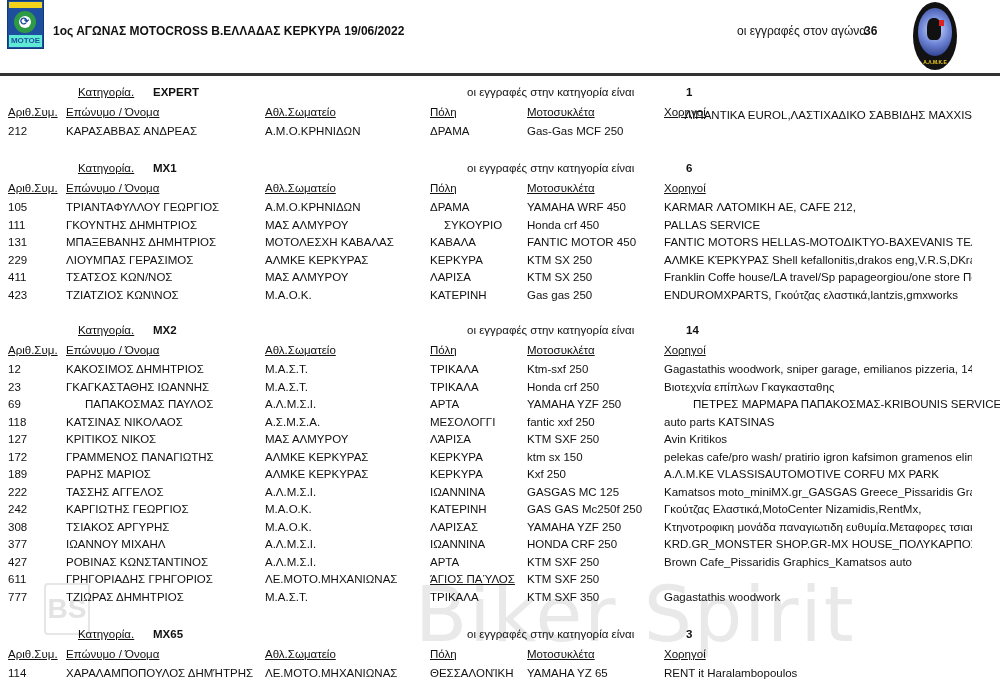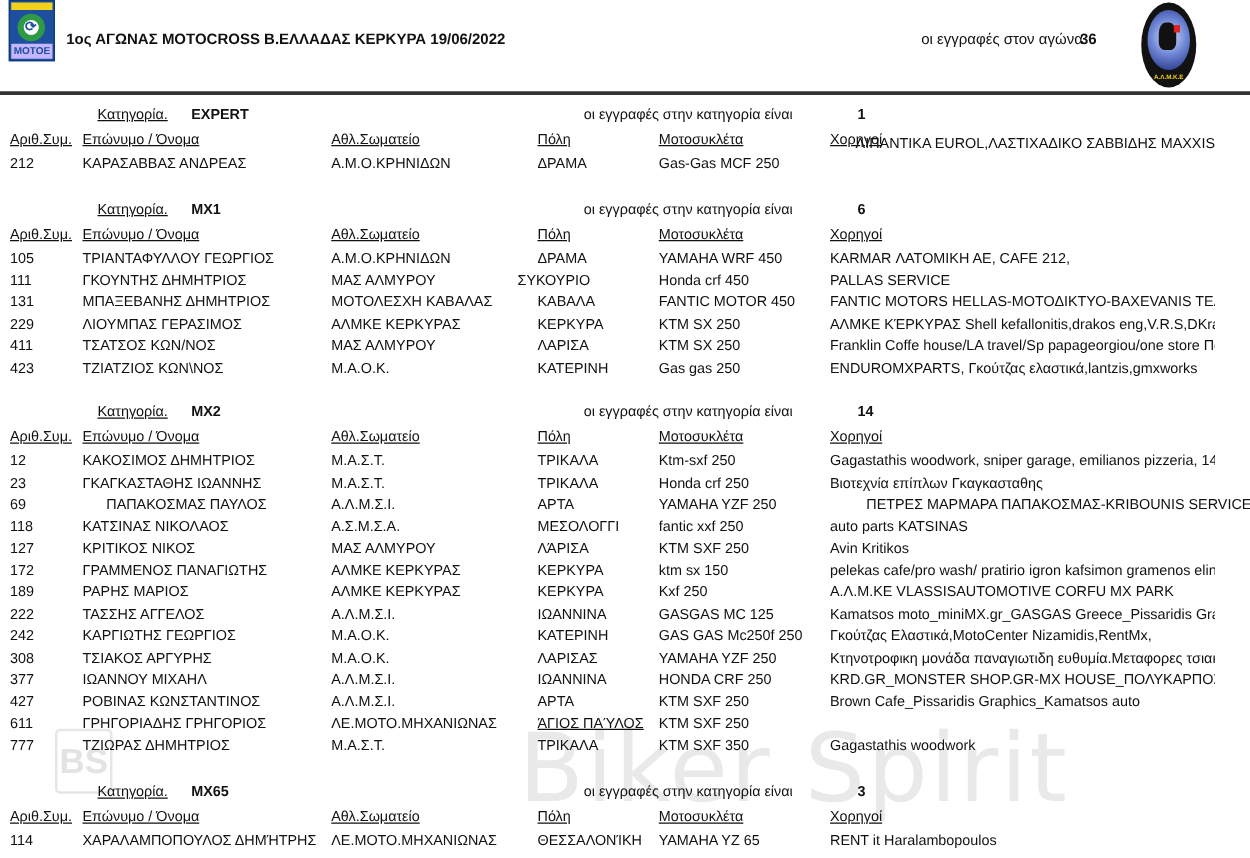--- a/index.html
+++ b/index.html
@@ -14,21 +14,21 @@
 
     
     .logo-left {
       position: absolute; left: 7px; top: 0; width: 35px; height: 47px;
       background: #1d4f9e; border: 1px solid #0e3a7a;
     }
     .logo-left .top-band { position: absolute; left: 1px; right: 1px; top: 1px; height: 6px; background: #f2d21a; }
     .logo-left .circle { position: absolute; left: 6px; top: 10px; width: 22px; height: 22px; border-radius: 50%; background: #2f9a45; }
     .logo-left .inner { position: absolute; left: 11px; top: 15px; width: 12px; height: 12px; border-radius: 50%; background: #ffffff; }
     .logo-left .arrow { position: absolute; left: 12px; top: 14px; font-size: 11px; color: #1d4f9e; font-weight: bold; }
-    .logo-left .bottom-band { position: absolute; left: 1px; right: 1px; bottom: 1px; height: 12px; background: #c4b5fd; font-size: 8px; font-weight: bold; color: #1d4f9e; text-align: center; line-height: 12px; }
+    .logo-left .bottom-band { position: absolute; left: 1px; right: 1px; bottom: 1px; height: 12px; background: #5eead4; font-size: 8px; font-weight: bold; color: #1d4f9e; text-align: center; line-height: 12px; }
 
     .logo-right {
       position: absolute; left: 913px; top: 2px; width: 44px; height: 68px;
       border-radius: 50%; background: #121212;
     }
     .logo-right .ring { position: absolute; left: 5px; top: 6px; width: 34px; height: 48px; border-radius: 50%;
       background: radial-gradient(circle at 50% 45%, #d9e4ff 0%, #6f86d6 45%, #1d2a7a 100%); }
     .logo-right .rider { position: absolute; left: 14px; top: 16px; width: 14px; height: 22px; background: #111; border-radius: 40% 40% 30% 30%; }
     .logo-right .flag { position: absolute; left: 26px; top: 18px; width: 5px; height: 6px; background: #d22; }
     .logo-right .caption { position: absolute; left: 0; right: 0; bottom: 5px; text-align: center; font-size: 5px; color: #f2d21a; font-weight: bold; }
@@ -121,21 +121,21 @@
             <div class="abs txt" style="left: 66px; top: 200px;">ΤΡΙΑΝΤΑΦΥΛΛΟΥ ΓΕΩΡΓΙΟΣ</div>
             <div class="abs txt" style="left: 265px; top: 200px;">Α.Μ.Ο.ΚΡΗΝΙΔΩΝ</div>
             <div class="abs txt" style="left: 430px; top: 200px;">ΔΡΑΜΑ</div>
             <div class="abs txt" style="left: 527px; top: 200px;">YAMAHA WRF 450</div>
             <div class="abs txt" style="left: 664px; top: 200px; width: 308px; overflow: hidden;">KARMAR ΛΑΤΟΜΙΚΗ ΑΕ, CAFE 212,</div>
           </div>
           <div>
             <div class="abs txt" style="left: 8px; top: 217.5px;">111</div>
             <div class="abs txt" style="left: 66px; top: 217.5px;">ΓΚΟΥΝΤΗΣ ΔΗΜΗΤΡΙΟΣ</div>
             <div class="abs txt" style="left: 265px; top: 217.5px;">ΜΑΣ ΑΛΜΥΡΟΥ</div>
-            <div class="abs txt" style="left: 414px; top: 217.5px;">ΣΥΚΟΥΡΙΟ</div>
+            <div class="abs txt" style="left: 444px; top: 217.5px;">ΣΥΚΟΥΡΙΟ</div>
             <div class="abs txt" style="left: 527px; top: 217.5px;">Honda crf 450</div>
             <div class="abs txt" style="left: 664px; top: 217.5px; width: 308px; overflow: hidden;">PALLAS SERVICE</div>
           </div>
           <div>
             <div class="abs txt" style="left: 8px; top: 235px;">131</div>
             <div class="abs txt" style="left: 66px; top: 235px;">ΜΠΑΞΕΒΑΝΗΣ ΔΗΜΗΤΡΙΟΣ</div>
             <div class="abs txt" style="left: 265px; top: 235px;">ΜΟΤΟΛΕΣΧΗ ΚΑΒΑΛΑΣ</div>
             <div class="abs txt" style="left: 430px; top: 235px;">ΚΑΒΑΛΑ</div>
             <div class="abs txt" style="left: 527px; top: 235px;">FANTIC MOTOR 450</div>
             <div class="abs txt" style="left: 664px; top: 235px; width: 308px; overflow: hidden;">FANTIC MOTORS HELLAS-ΜΟΤΟΔΙΚΤΥΟ-BAXEVANIS TEAI</div>

